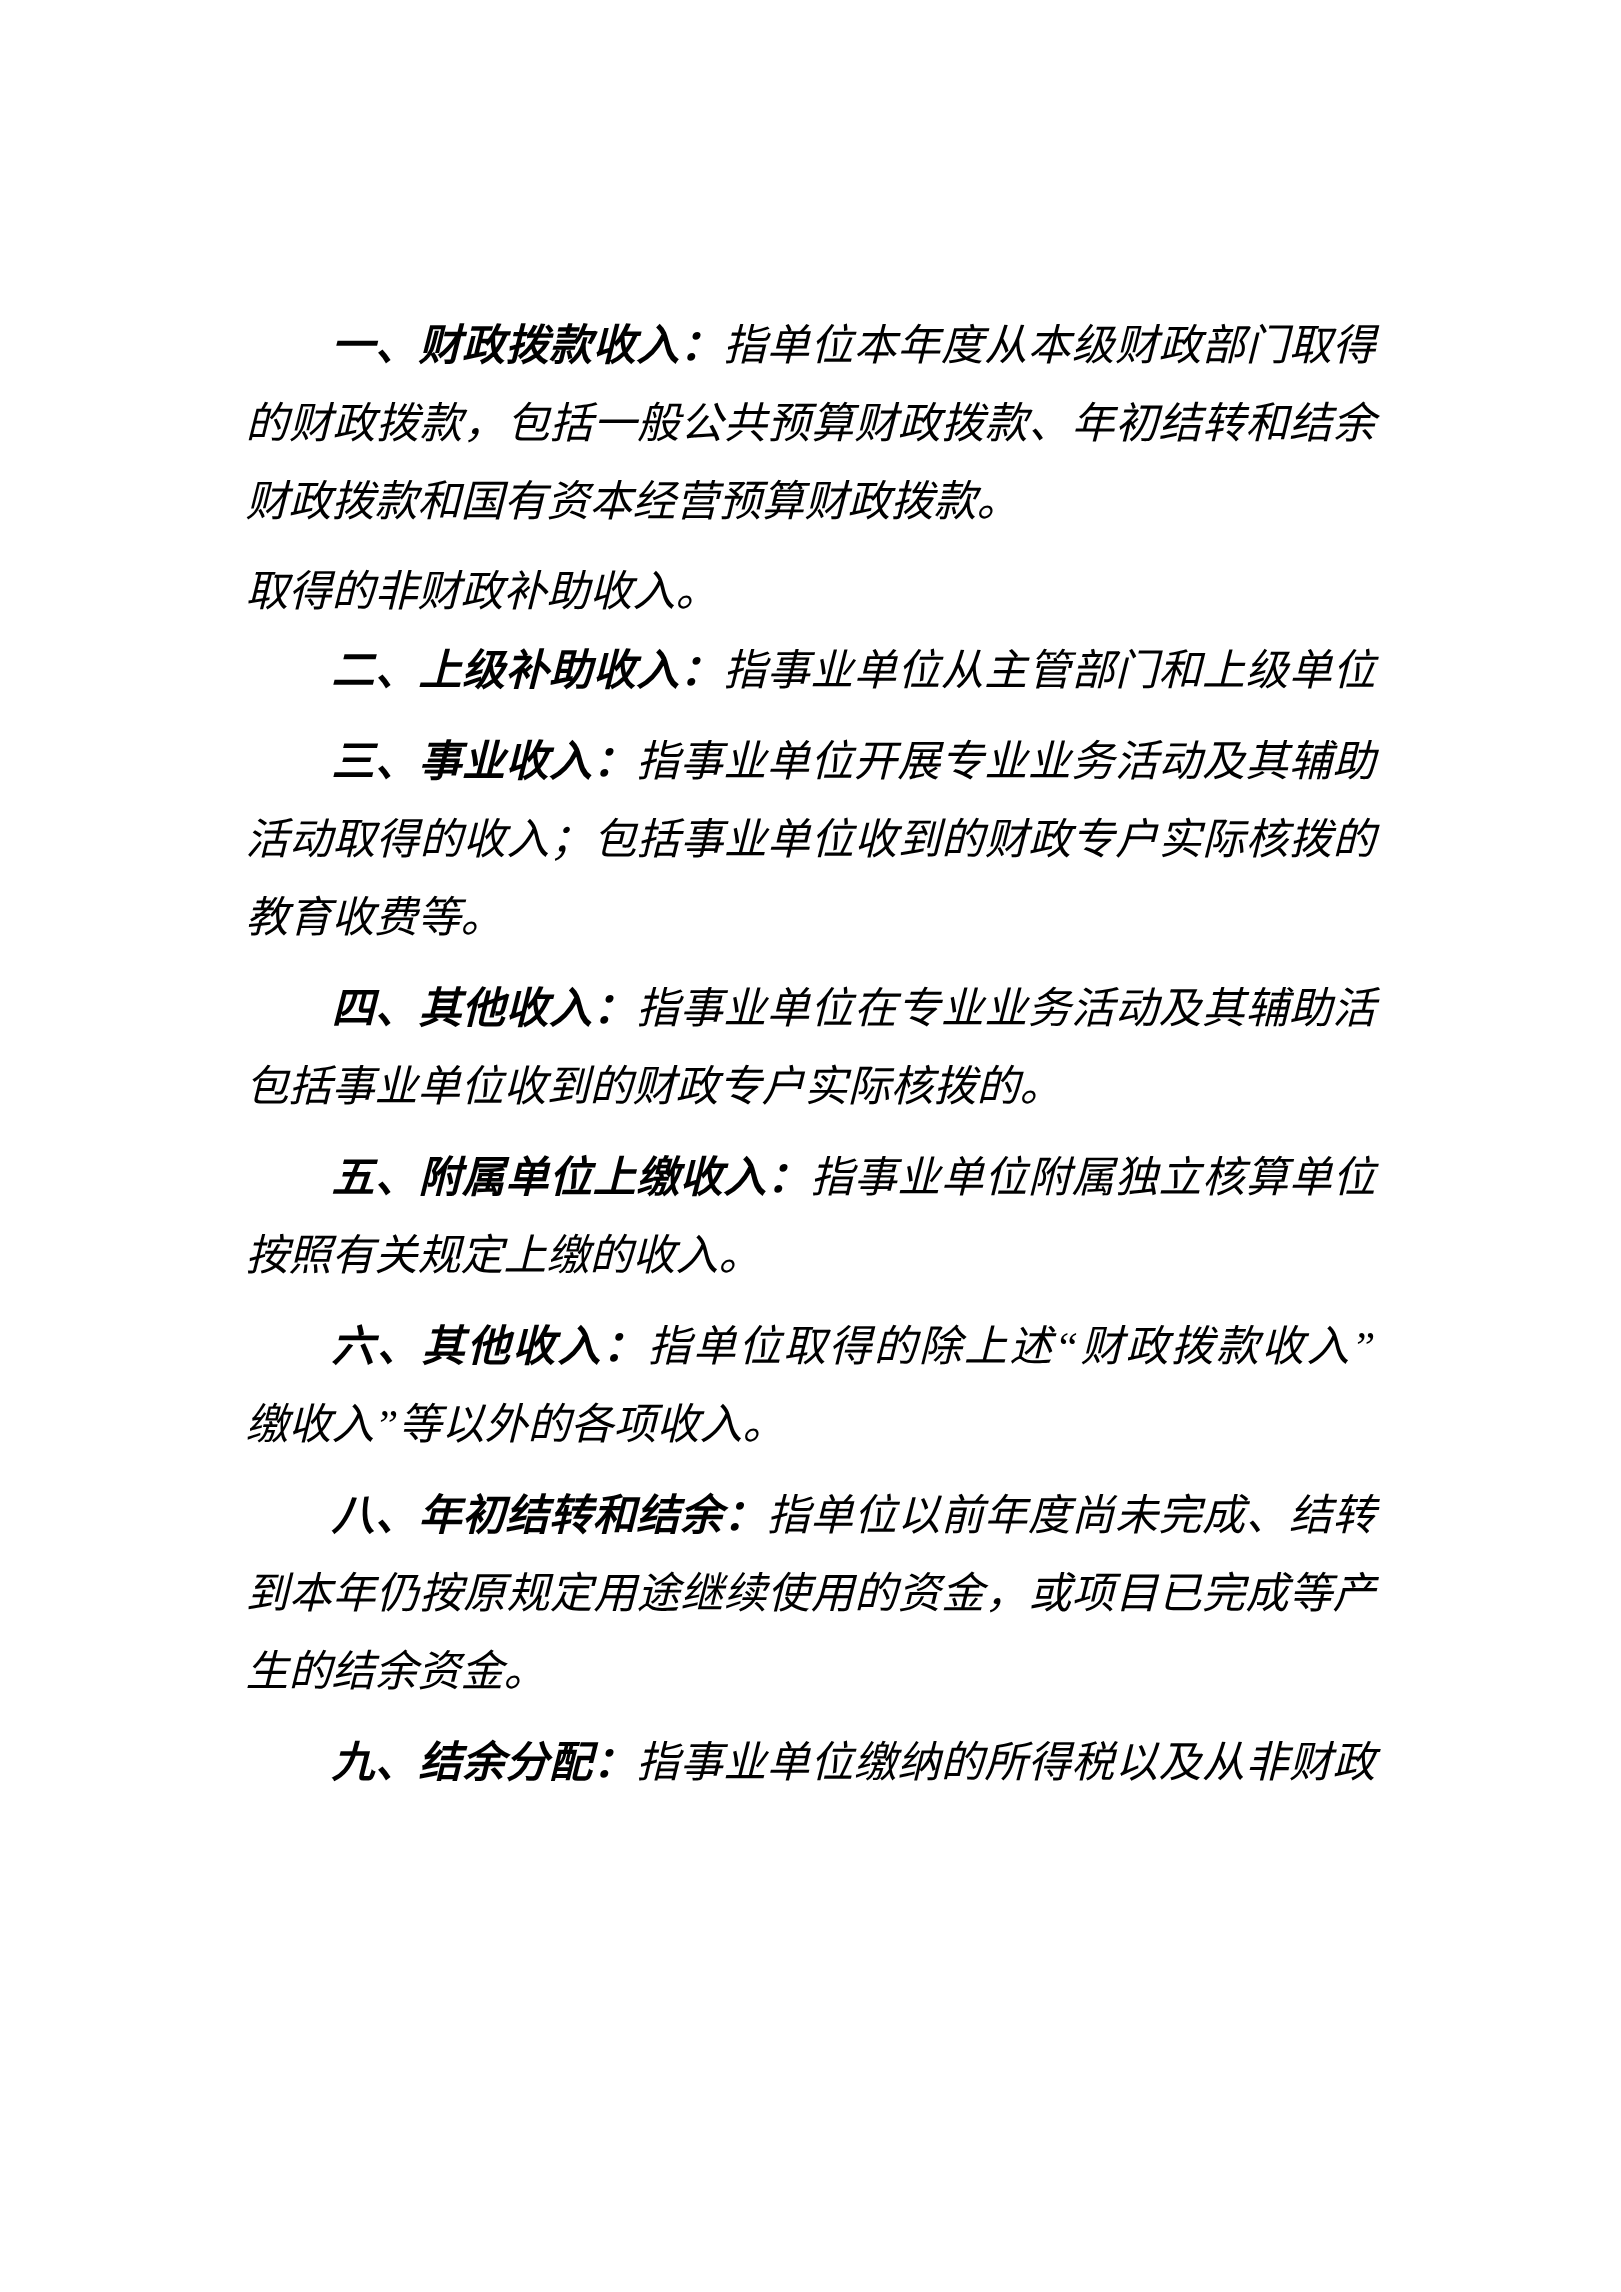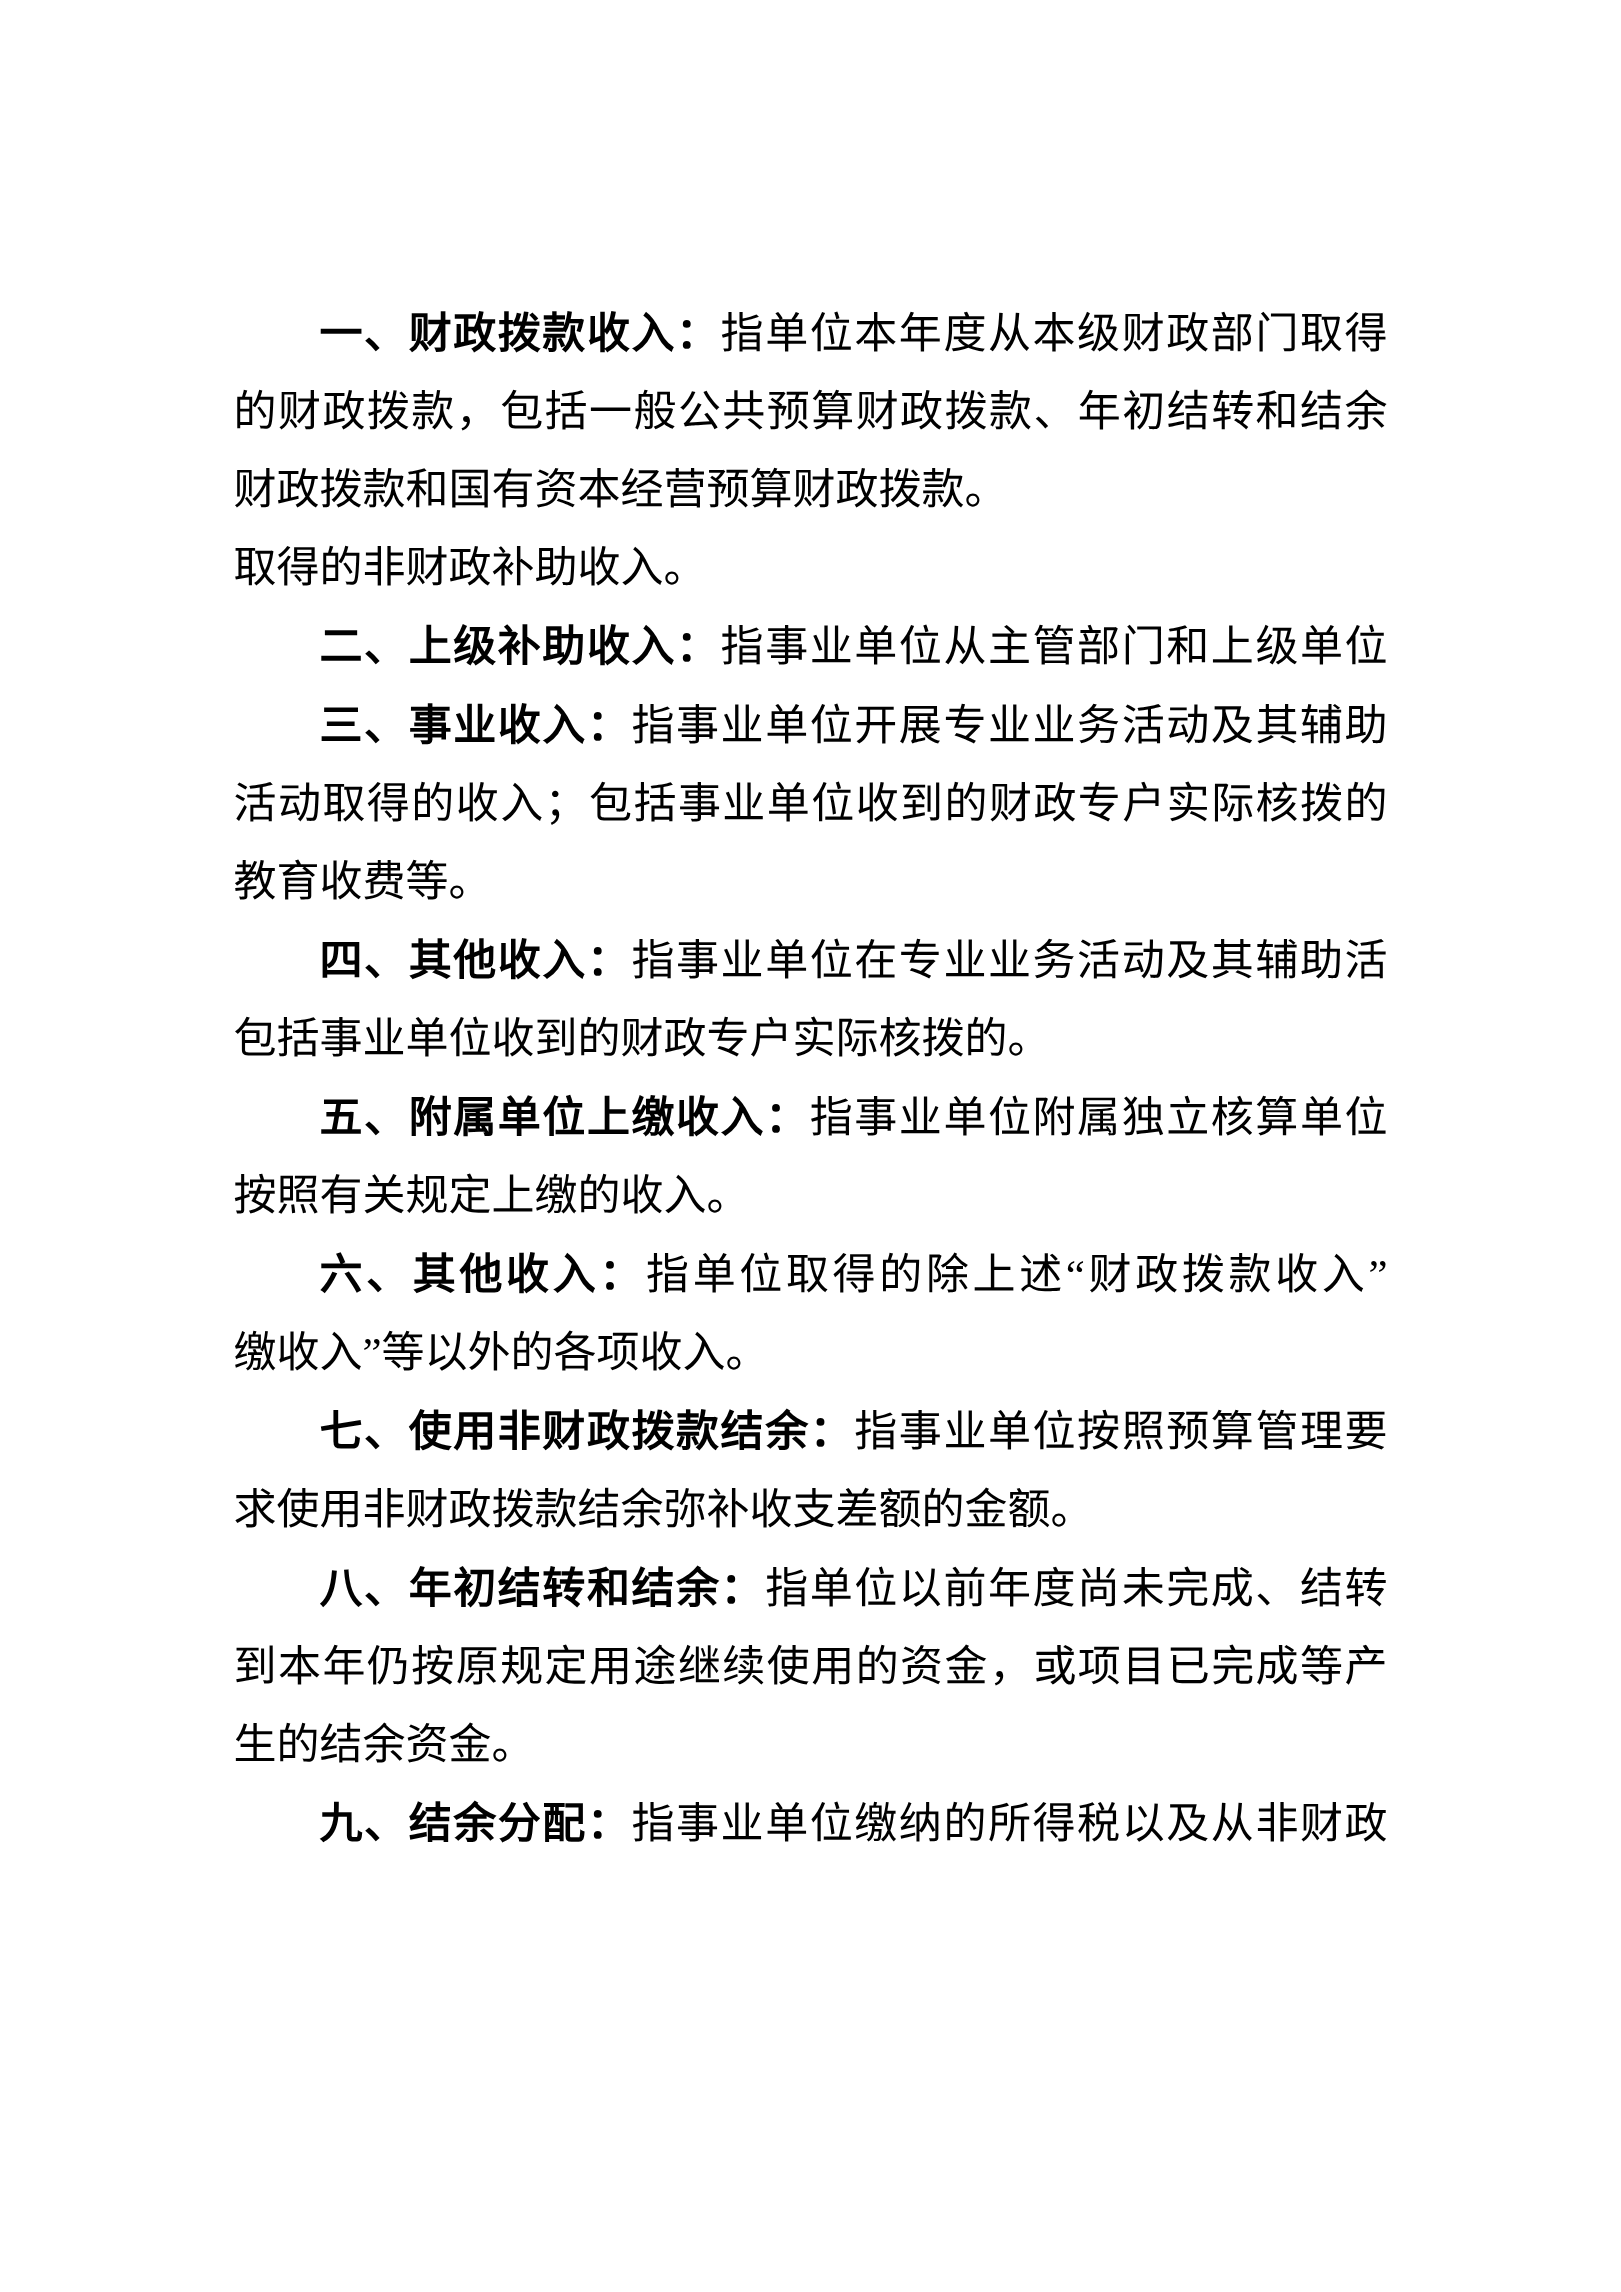--- a/index.html
+++ b/index.html
@@ -15,24 +15,25 @@
     color: #000000;
     font-family: "Liberation Serif", serif;
     overflow: hidden;
   }
   .content {
     margin: 0 auto;
     width: 1154px;
     padding-top: 294px;
   }
   .para {
-    margin: 0;
+    margin: 12px;
     font-size: 43px;
     line-height: 78px;
     letter-spacing: 0;
+    font-style: italic;
   }
   .line {
     display: block;
     text-align: justify;
     text-align-last: left;
     text-justify: inter-character;
     white-space: normal;
   }
   .line.j {
     text-align-last: justify;
@@ -76,24 +77,20 @@
     <p class="para">
       <span class="line first j"><b class="term">五、附属单位上缴收入：</b><span>指事业单位附属独立核算单位</span></span>
       <span class="line">按照有关规定上缴的收入。</span>
     </p>
 
     <p class="para">
       <span class="line first j"><b class="term">六、其他收入：</b><span>指单位取得的除上述“财政拨款收入”</span></span>
       <span class="line">缴收入”等以外的各项收入。</span>
     </p>
 
-    <p class="para">
-      <span class="line first j"><b class="term">七、使用非财政拨款结余：</b><span>指事业单位按照预算管理要</span></span>
-      <span class="line">求使用非财政拨款结余弥补收支差额的金额。</span>
-    </p>
 
     <p class="para">
       <span class="line first j"><b class="term">八、年初结转和结余：</b><span>指单位以前年度尚未完成、结转</span></span>
       <span class="line j">到本年仍按原规定用途继续使用的资金，或项目已完成等产</span>
       <span class="line">生的结余资金。</span>
     </p>
 
     <p class="para">
       <span class="line first j"><b class="term">九、结余分配：</b><span>指事业单位缴纳的所得税以及从非财政</span></span>
     </p>

